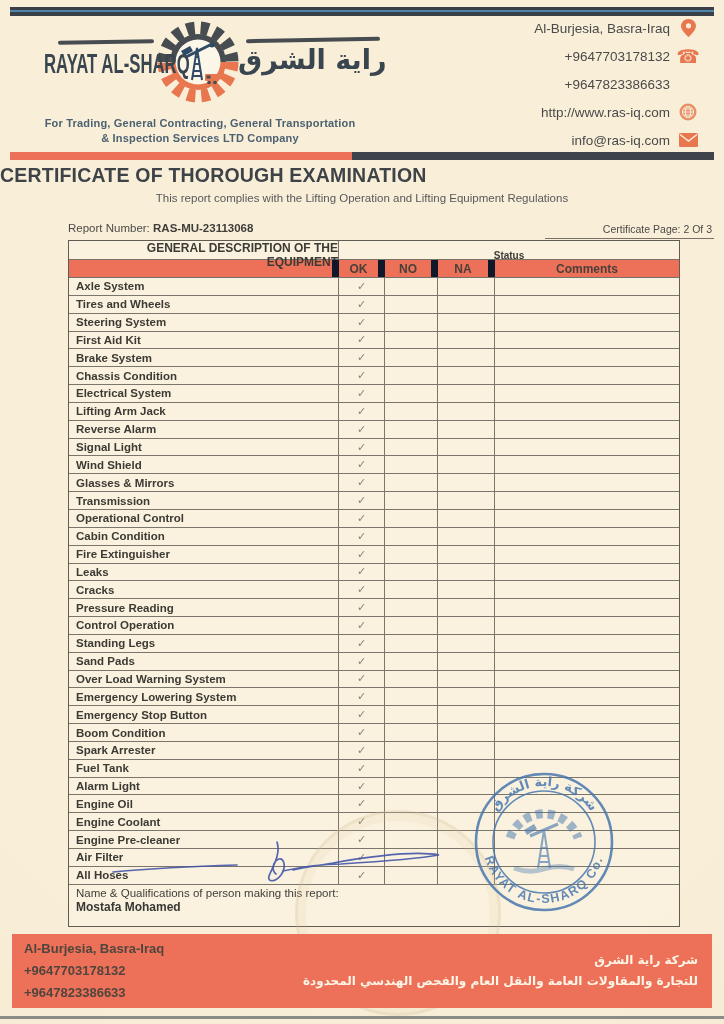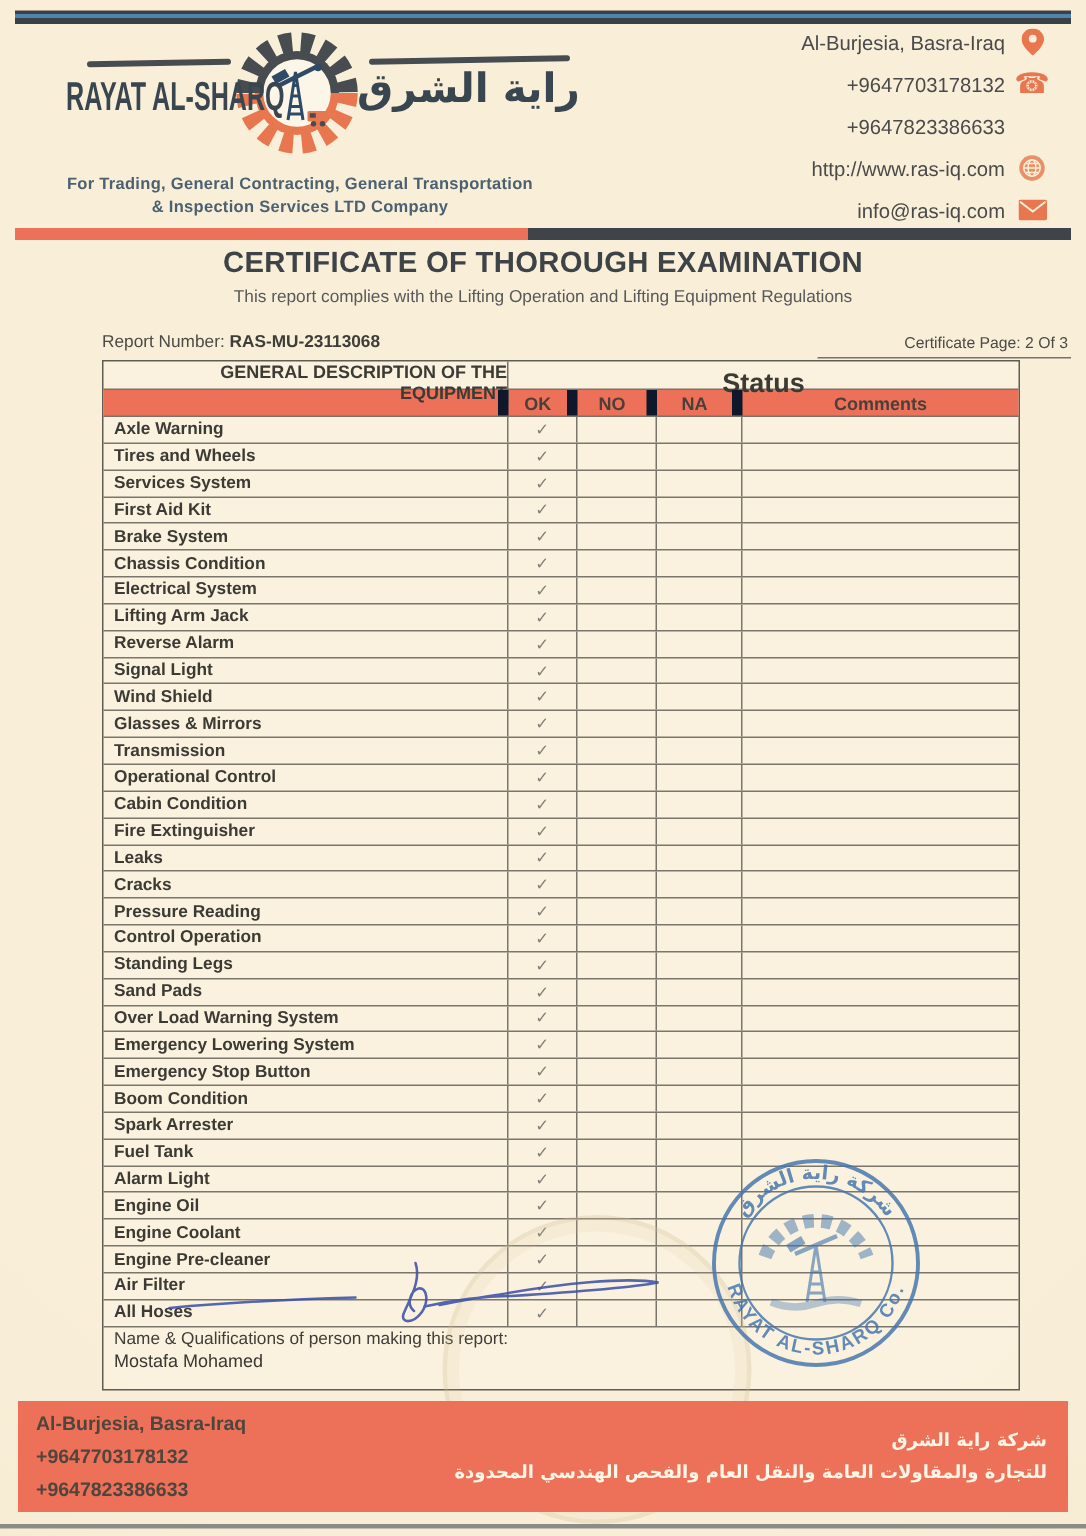--- a/index.html
+++ b/index.html
@@ -23,47 +23,47 @@
     color:#4c6170;letter-spacing:.2px;}
   
   .contacts{right:26px;top:17px;display:flex;flex-direction:column;gap:6px;align-items:flex-end;}
   .crow{display:flex;align-items:center;gap:8px;height:22px;}
   .ctext{font-size:13.5px;color:#4a4a4a;}
   .cicon{width:20px;height:20px;display:flex;align-items:center;justify-content:center;}
   
   .div-left{left:10px;top:152px;width:342px;height:8px;background:#ec7158;}
   .div-right{left:352px;top:152px;width:362px;height:8px;background:#3e4449;}
   
-  .title{left:0;right:0;top:164px;text-align:center;font-size:19.5px;font-weight:bold;
+  .title{left:0;right:0;top:164px;text-align:left;font-size:19.5px;font-weight:bold;
     color:#3e4347;letter-spacing:.2px;}
   .subtitle{left:0;right:0;top:192px;text-align:center;font-size:11.5px;color:#57585a;}
   .report-line{left:68px;top:222px;font-size:11.5px;color:#4b4a46;}
   .report-line b{color:#3e3d39;}
   .cert-page{right:12px;top:223px;font-size:10.5px;color:#4b4a46;}
   .cert-underline{left:545px;top:238px;width:169px;border-bottom:1.5px solid #76726a;}
   
   .tbl{left:68px;top:240px;width:610px;border:1.5px solid #5f5c54;background:rgba(255,252,240,.25);}
   .thead1{display:grid;grid-template-columns:270px 1fr;border-bottom:1px solid #76726a;height:18px;}
   .thead1 .c1{border-right:1px solid #76726a;font-size:12px;font-weight:bold;color:#3c3a35;
     padding-left:7px;display:flex;align-items:center;text-align:right;}
-  .thead1 .c2{font-size:18px;font-weight:bold;color:#3c3a35;display:flex;align-items:center;justify-content:center;}
+  .thead1 .c2{font-size:10px;font-weight:bold;color:#3c3a35;display:flex;align-items:center;justify-content:center;}
   .thead2{display:grid;grid-template-columns:270px 46px 53px 57px 1fr;height:17px;
     background:#ec7158;border-bottom:1px solid #76726a;}
   .thead2 div{border-right:7px solid #0f172a;display:flex;align-items:center;justify-content:center;
     font-size:12px;font-weight:bold;color:#4a3f39;}
   .thead2 div:last-child{border-right:none;}
   .trow{display:grid;grid-template-columns:270px 46px 53px 57px 1fr;height:16.85px;
     border-bottom:1px solid #7a766c;}
   .trow div{border-right:1px solid #7a766c;display:flex;align-items:center;}
   .trow div:last-child{border-right:none;}
   .c-label{font-size:11.5px;font-weight:bold;color:#3c3a35;padding-left:7px;}
   .c-ok{justify-content:center;font-size:11px;color:#83817a;}
   .tname{height:37px;padding:2px 7px;}
   .tname .nlabel{font-size:11.5px;color:#3f3e3a;}
-  .tname .nname{font-size:12px;font-weight:normal;color:#383733;margin-top:1px;}
+  .tname .nname{font-size:12px;font-weight:bold;color:#383733;margin-top:1px;}
   
   .watermark{left:295px;top:810px;width:200px;height:200px;border-radius:50%;
     border:3px solid rgba(208,188,148,.30);box-shadow:inset 0 0 0 8px rgba(220,200,160,.12);}
   .stamp{left:458px;top:756px;opacity:.82;}
   .signature{left:105px;top:838px;}
   
   .footer{left:12px;right:12px;top:934px;height:74px;background:#ec7158;display:flex;
     justify-content:space-between;align-items:center;}
   .f-left{padding-left:12px;font-size:13px;font-weight:bold;color:#50453d;line-height:22px;}
   .f-right{padding-right:14px;text-align:right;direction:rtl;color:#fdf5e6;
@@ -166,37 +166,37 @@
     </div>
     <div class="thead2">
       <div></div>
       <div>OK</div>
       <div>NO</div>
       <div>NA</div>
       <div>Comments</div>
     </div>
     <div>
     <div class="trow">
-      <div class="c-label">Axle Warning</div>
+      <div class="c-label">Axle System</div>
       <div class="c-ok">✓</div>
       <div class="c-no"></div>
       <div class="c-na"></div>
       <div class="c-comments"></div>
     </div>
 
     <div class="trow">
       <div class="c-label">Tires and Wheels</div>
       <div class="c-ok">✓</div>
       <div class="c-no"></div>
       <div class="c-na"></div>
       <div class="c-comments"></div>
     </div>
 
     <div class="trow">
-      <div class="c-label">Services System</div>
+      <div class="c-label">Steering System</div>
       <div class="c-ok">✓</div>
       <div class="c-no"></div>
       <div class="c-na"></div>
       <div class="c-comments"></div>
     </div>
 
     <div class="trow">
       <div class="c-label">First Aid Kit</div>
       <div class="c-ok">✓</div>
       <div class="c-no"></div>

